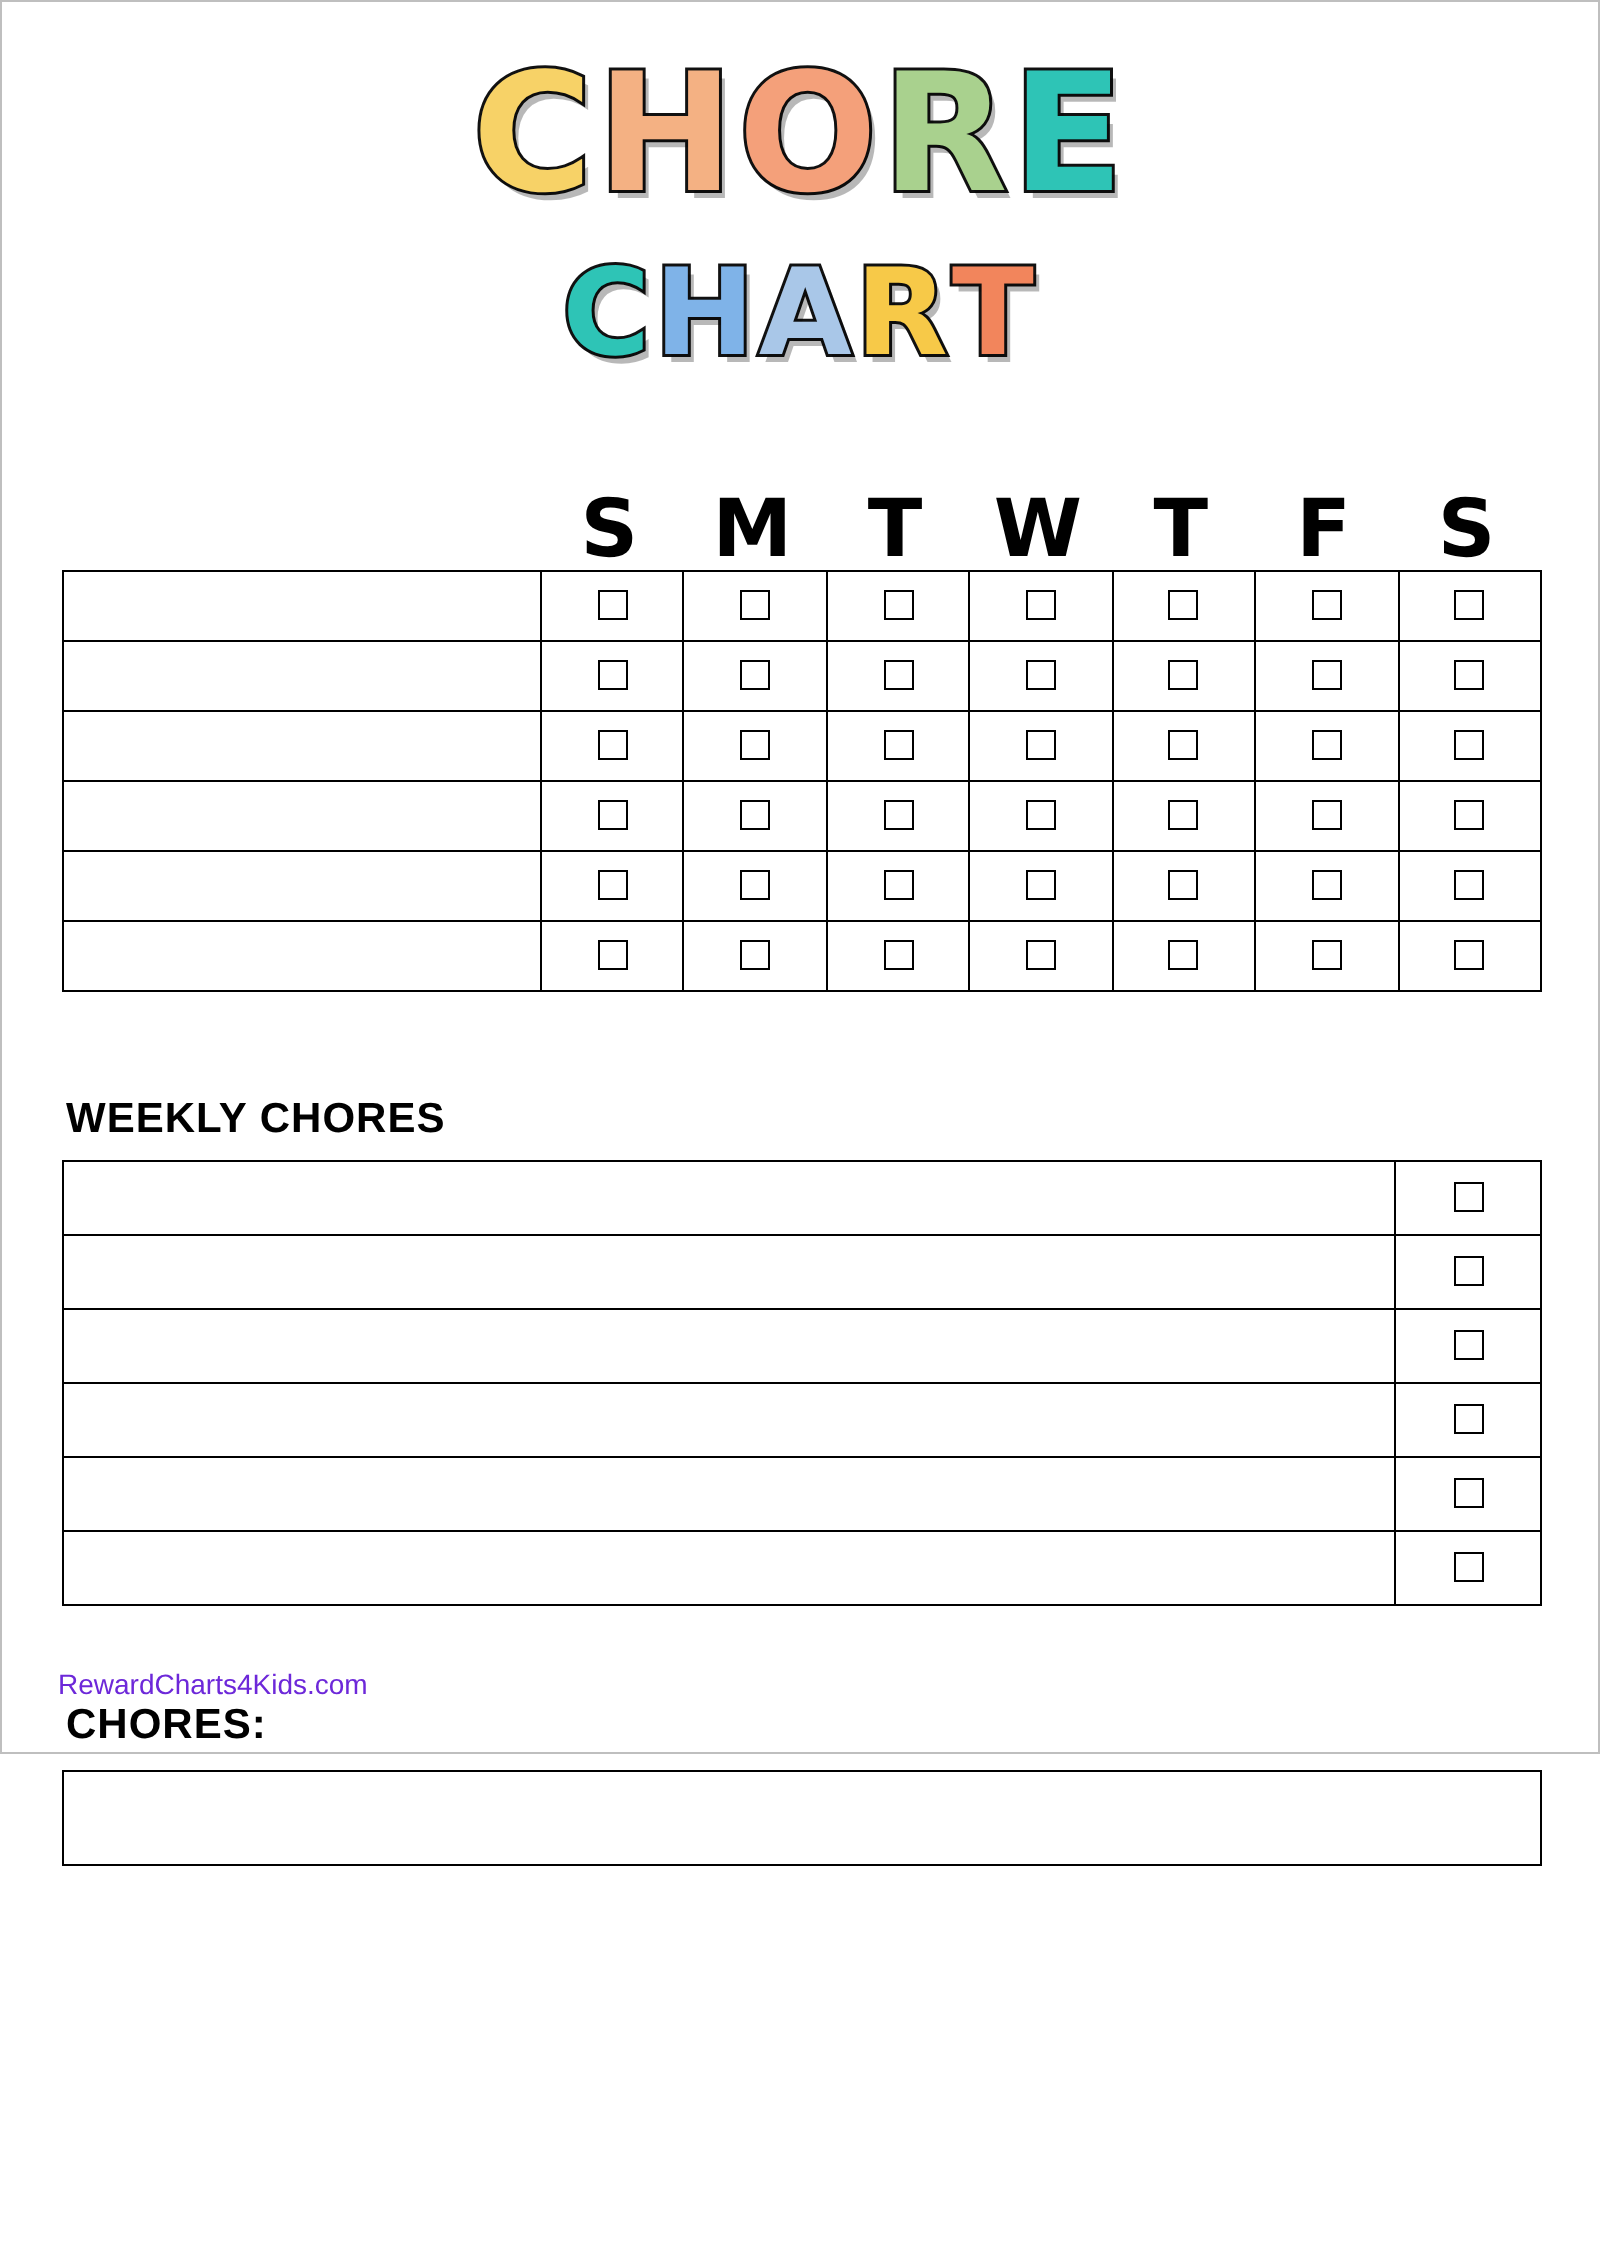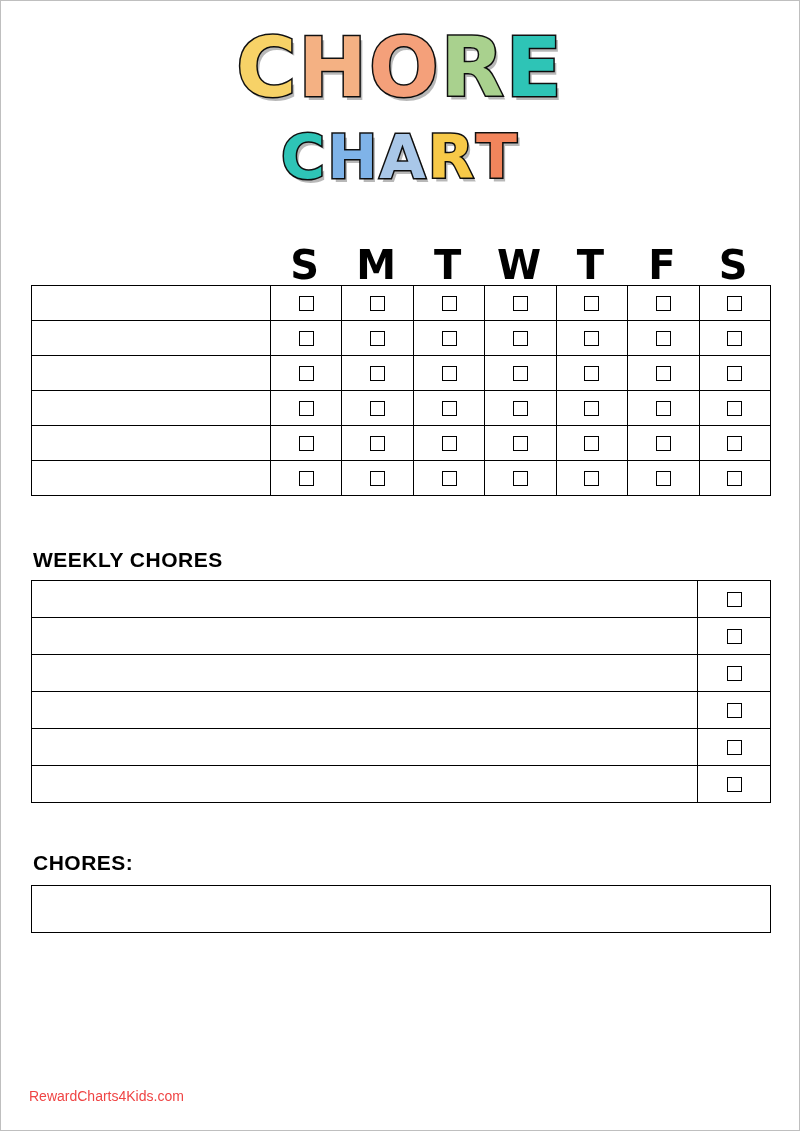--- a/index.html
+++ b/index.html
@@ -12,21 +12,21 @@
     height: 1131px;
     font-family: "Liberation Sans", sans-serif;
     color: #000000;
     position: relative;
     overflow: hidden;
   }
   .page {
     position: absolute;
     left: 0; top: 0;
     width: 800px;
-    height: 1131px;
+    height: 877px;
     box-sizing: border-box;
     border: 1px solid #bfbfbf;
     background: #ffffff;
   }
 
   
   .title-block {
     padding-top: 26px;
     text-align: center;
   }
@@ -130,21 +130,21 @@
     border: 1px solid #000000;
     box-sizing: border-box;
   }
 
   
   .footer {
     position: absolute;
     left: 28px;
     bottom: 26px;
     font-size: 14px;
-    color: #ef4444;
+    color: #6d28d9;
   }
 </style>
 </head>
 <body>
 
 <div class="page">
 
   <div class="title-block">
     <div class="title-line line1">
       <span style="color: rgb(247, 210, 103);">C</span><span style="color: rgb(244, 177, 131);">H</span><span style="color: rgb(244, 160, 122);">O</span><span style="color: rgb(169, 209, 142);">R</span><span style="color: rgb(46, 196, 182);">E</span>

